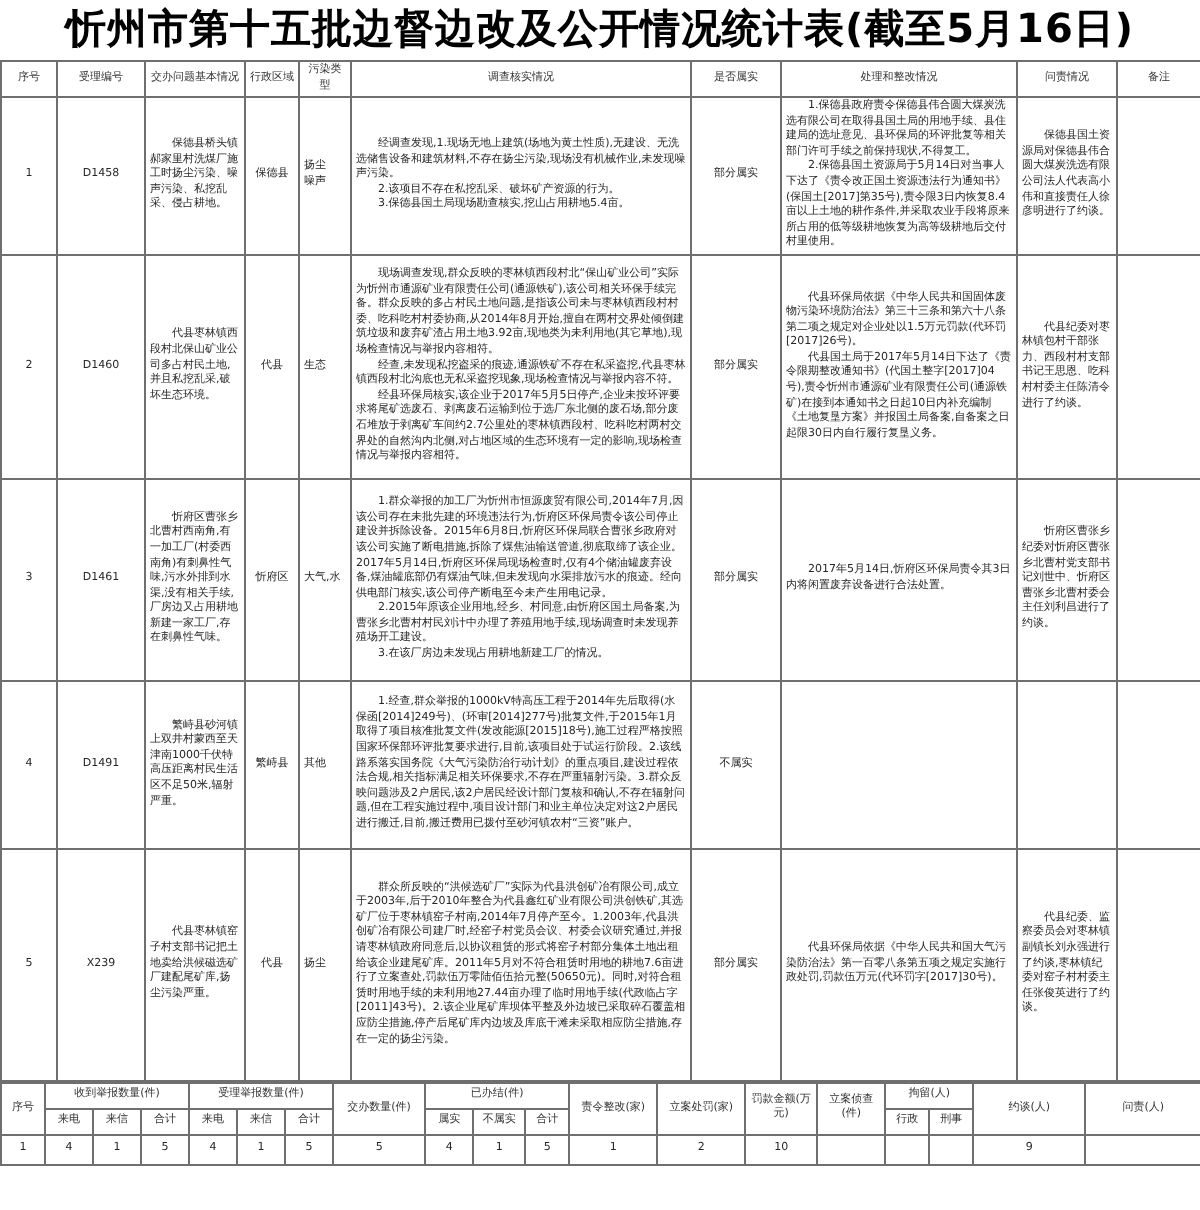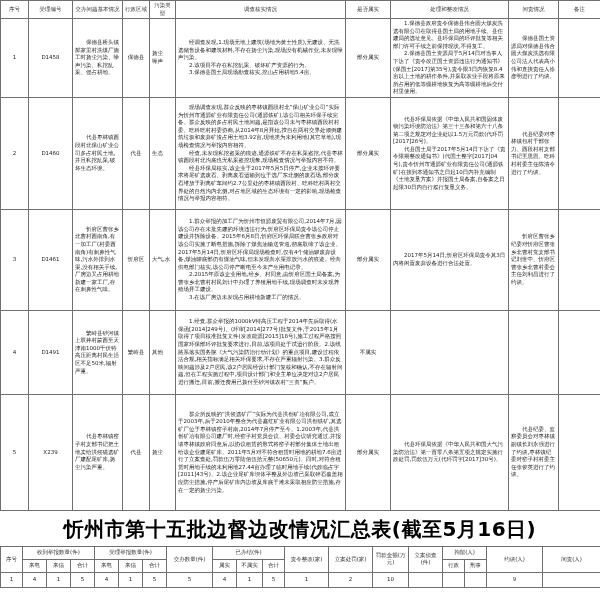--- a/index.html
+++ b/index.html
@@ -19,20 +19,21 @@
   #stats-table tbody tr:nth-child(4){height:84px;}
   #stats-table tbody tr:nth-child(5){height:116px;}
   #summary-table thead tr{height:13px;}
   #summary-table tbody tr{height:15px;}
 </style>
 </head>
 <body>
 
 <div class="page">
 
+  <div class="doc-title">忻州市第十五批边督边改及公开情况统计表(截至5月16日)</div>
 
   <table id="stats-table">
     <colgroup>
       <col style="width:28px">
         <col style="width:44px">
         <col style="width:50px">
         <col style="width:27px">
         <col style="width:26px">
       <col style="width:170px">
         <col style="width:45px">
@@ -120,21 +121,20 @@
         <td class="c pre">扬尘</td>
         <td class="pre">　　群众所反映的“洪候选矿厂”实际为代县洪创矿冶有限公司,成立于2003年,后于2010年整合为代县鑫红矿业有限公司洪创铁矿,其选矿厂位于枣林镇窑子村南,2014年7月停产至今。1.2003年,代县洪创矿冶有限公司建厂时,经窑子村党员会议、村委会议研究通过,并报请枣林镇政府同意后,以协议租赁的形式将窑子村部分集体土地出租给该企业建尾矿库。2011年5月对不符合租赁时用地的耕地7.6亩进行了立案查处,罚款伍万零陆佰伍拾元整(50650元)。同时,对符合租赁时用地手续的未利用地27.44亩办理了临时用地手续(代政临占字[2011]43号)。2.该企业尾矿库坝体平整及外边坡已采取碎石覆盖相应防尘措施,停产后尾矿库内边坡及库底干滩未采取相应防尘措施,存在一定的扬尘污染。</td>
         <td class="c">部分属实</td>
         <td class="pre">　　代县环保局依据《中华人民共和国大气污染防治法》第一百零八条第五项之规定实施行政处罚,罚款伍万元(代环罚字[2017]30号)。</td>
         <td class="pre">　　代县纪委、监察委员会对枣林镇副镇长刘永强进行了约谈,枣林镇纪委对窑子村村委主任张俊英进行了约谈。</td>
         <td class="c"></td>
       </tr>
     </tbody>
   </table>
 
-  <div class="doc-title second">忻州市第十五批边督边改情况汇总表(截至5月16日)</div>
 
   <table id="summary-table">
     <colgroup>
       <col style="width:22px">
         <col style="width:24px">
         <col style="width:24px">
         <col style="width:24px">
       <col style="width:24px">
         <col style="width:24px">
         <col style="width:24px">

